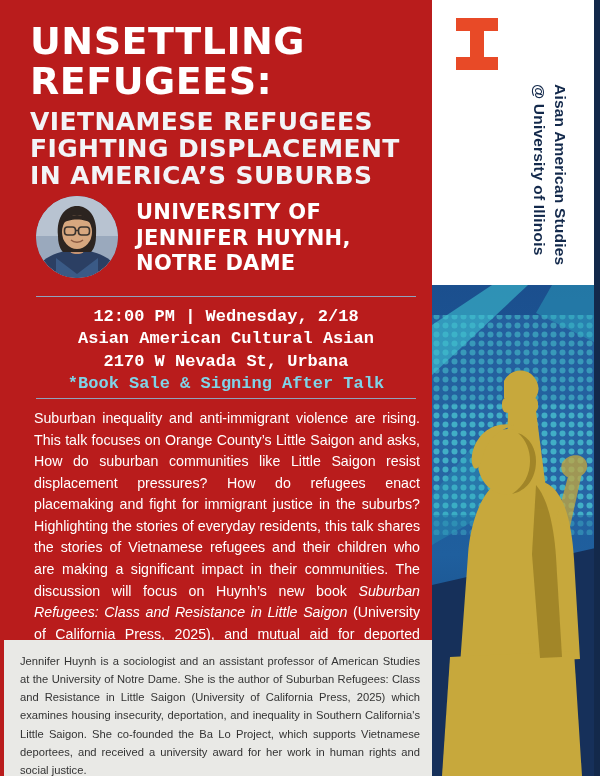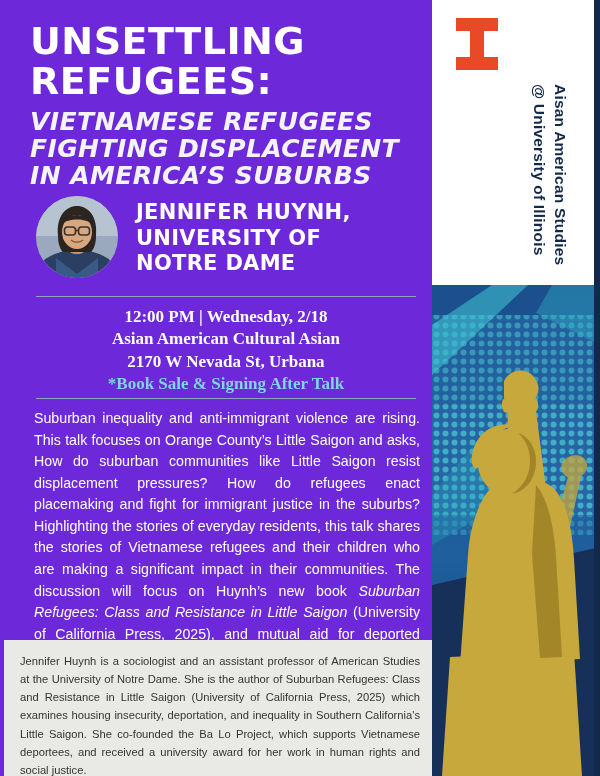--- a/index.html
+++ b/index.html
@@ -17,21 +17,21 @@
     overflow: hidden;
     background: #1c3461;
   }
   
   .left-panel {
     position: absolute;
     left: 0;
     top: 0;
     width: 432px;
     height: 776px;
-    background: #6d28d9;
+    background: #b91c1c;
     padding-left: 20px;
   }
   .title-block {
     position: absolute;
     left: 30px;
     top: 22px;
     width: 382px;
     color: #ffffff;
   }
   .title-main {
@@ -45,21 +45,20 @@
   }
   .title-sub {
     font-family: "DejaVu Sans", sans-serif;
     font-weight: bold;
     font-size: 25px;
     line-height: 1.07;
     letter-spacing: 0.4px;
     text-transform: uppercase;
     margin: 8px 0 0 0;
     color: #f2f4f7;
-    font-style: italic;
   }
   
   .speaker {
     position: absolute;
     left: 36px;
     top: 196px;
     width: 380px;
     height: 86px;
   }
   .avatar {
@@ -96,21 +95,21 @@
   .rule-top { top: 296px; }
   .rule-bottom { top: 398px; }
   
   .details {
     position: absolute;
     left: 36px;
     top: 306px;
     width: 380px;
     text-align: center;
     color: #ffffff;
-    font-family: Liberation Serif, serif;
+    font-family: Liberation Mono, monospace;
     font-weight: bold;
     font-size: 17px;
     line-height: 1.32;
   }
   .details .highlight {
     color: #7fd4e8;
   }
   
   .abstract {
     position: absolute;
@@ -238,22 +237,22 @@
               <rect x="28.5" y="31" width="11" height="8" rx="3"></rect>
               <rect x="42.5" y="31" width="11" height="8" rx="3"></rect>
               <line x1="39.5" y1="34.5" x2="42.5" y2="34.5"></line>
             </g>
 
             <path d="M 35 44 C 38 47, 44 47, 47 44" stroke="#8d5b42" stroke-width="1.4" fill="none"></path>
           </g>
         </svg>
       </div>
       <div class="speaker-text">
+        <div>University of</div>
         <div>Jennifer Huynh,</div>
-        <div>University of</div>
         <div>Notre Dame</div>
       </div>
     </div>
 
     <div class="rule rule-top"></div>
 
     <div class="details">
       <div>12:00 PM | Wednesday, 2/18</div>
       <div>Asian American Cultural Asian</div>
       <div>2170 W Nevada St, Urbana</div>

